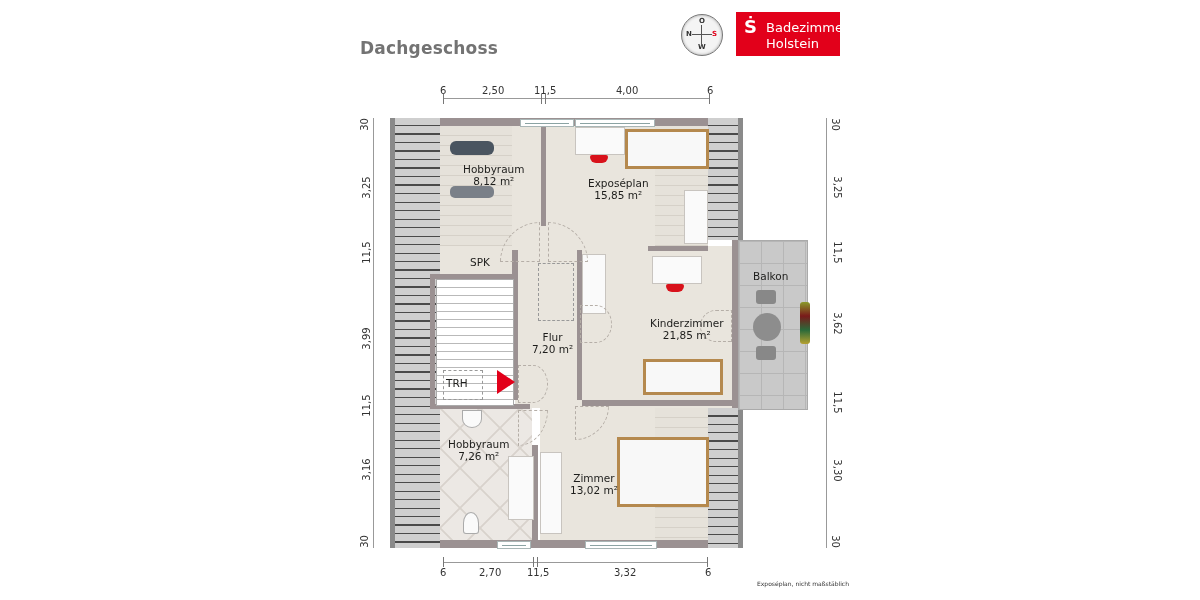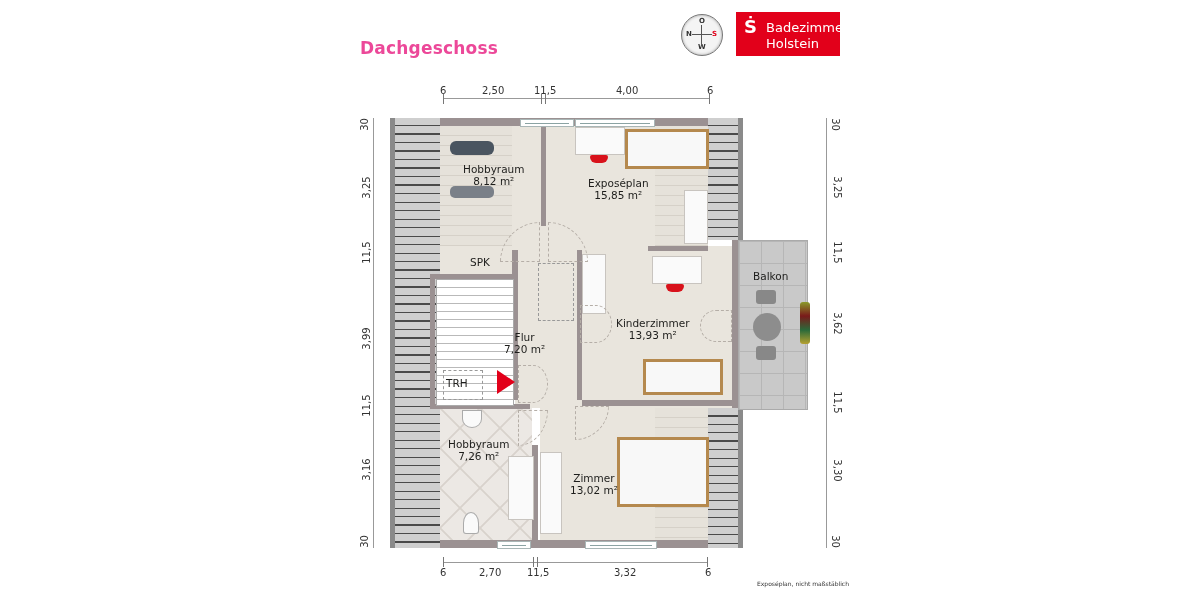--- a/index.html
+++ b/index.html
@@ -1,18 +1,18 @@
 <!DOCTYPE html>
 <html><head>
 <meta charset="utf-8">
 <style>
   html,body{margin:0;padding:0;background:#ffffff;}
   body{width:1200px;height:600px;position:relative;overflow:hidden;font-family:"DejaVu Sans",sans-serif;color:#222;}
   .abs{position:absolute;}
-  .title{left:360px;top:38px;font-size:17px;font-weight:bold;letter-spacing:0.2px;color:#ec4899;}
+  .title{left:360px;top:38px;font-size:17px;font-weight:bold;letter-spacing:0.2px;color:#737373;}
   .compass{left:681px;top:14px;width:40px;height:40px;border-radius:50%;border:1.5px solid #777;background:#f4f4f4;box-shadow:inset 0 0 3px #999;}
   .compass span{position:absolute;font-size:7px;font-weight:bold;color:#333;}
   .logo{left:736px;top:12px;width:104px;height:44px;background:#e2001a;color:#fff;}
   .logo .s-mark{position:absolute;left:8px;top:6px;font-size:18px;font-weight:bold;line-height:18px;}
   .logo .l1{position:absolute;left:30px;top:8px;font-size:13px;line-height:15px;}
   .logo .l2{position:absolute;left:30px;top:24px;font-size:13px;line-height:15px;}
   .dim{font-size:10px;color:#333;position:absolute;white-space:nowrap;}
   .vdim{font-size:10px;color:#333;position:absolute;white-space:nowrap;transform:rotate(-90deg);transform-origin:center center;}
   .vdimR{font-size:10px;color:#333;position:absolute;white-space:nowrap;transform:rotate(90deg);transform-origin:center center;}
   .line{position:absolute;background:#999;}
@@ -169,25 +169,25 @@
 <div class="room-label" style="left:588px;top:177px">
   <div>Exposéplan</div>
   <div>15,85 m²</div>
 </div>
 <div class="room-label" style="left:470px;top:256px">
   <div>SPK</div>
 </div>
 <div class="room-label" style="left:753px;top:270px">
   <div>Balkon</div>
 </div>
-<div class="room-label" style="left:616px;top:317px">
+<div class="room-label" style="left:650px;top:317px">
   <div>Kinderzimmer</div>
-  <div>13,93 m²</div>
-</div>
-<div class="room-label" style="left:504px;top:331px">
+  <div>21,85 m²</div>
+</div>
+<div class="room-label" style="left:532px;top:331px">
   <div>Flur</div>
   <div>7,20 m²</div>
 </div>
 <div class="room-label" style="left:446px;top:377px">
   <div>TRH</div>
 </div>
 <div class="room-label" style="left:448px;top:438px">
   <div>Hobbyraum</div>
   <div>7,26 m²</div>
 </div>

